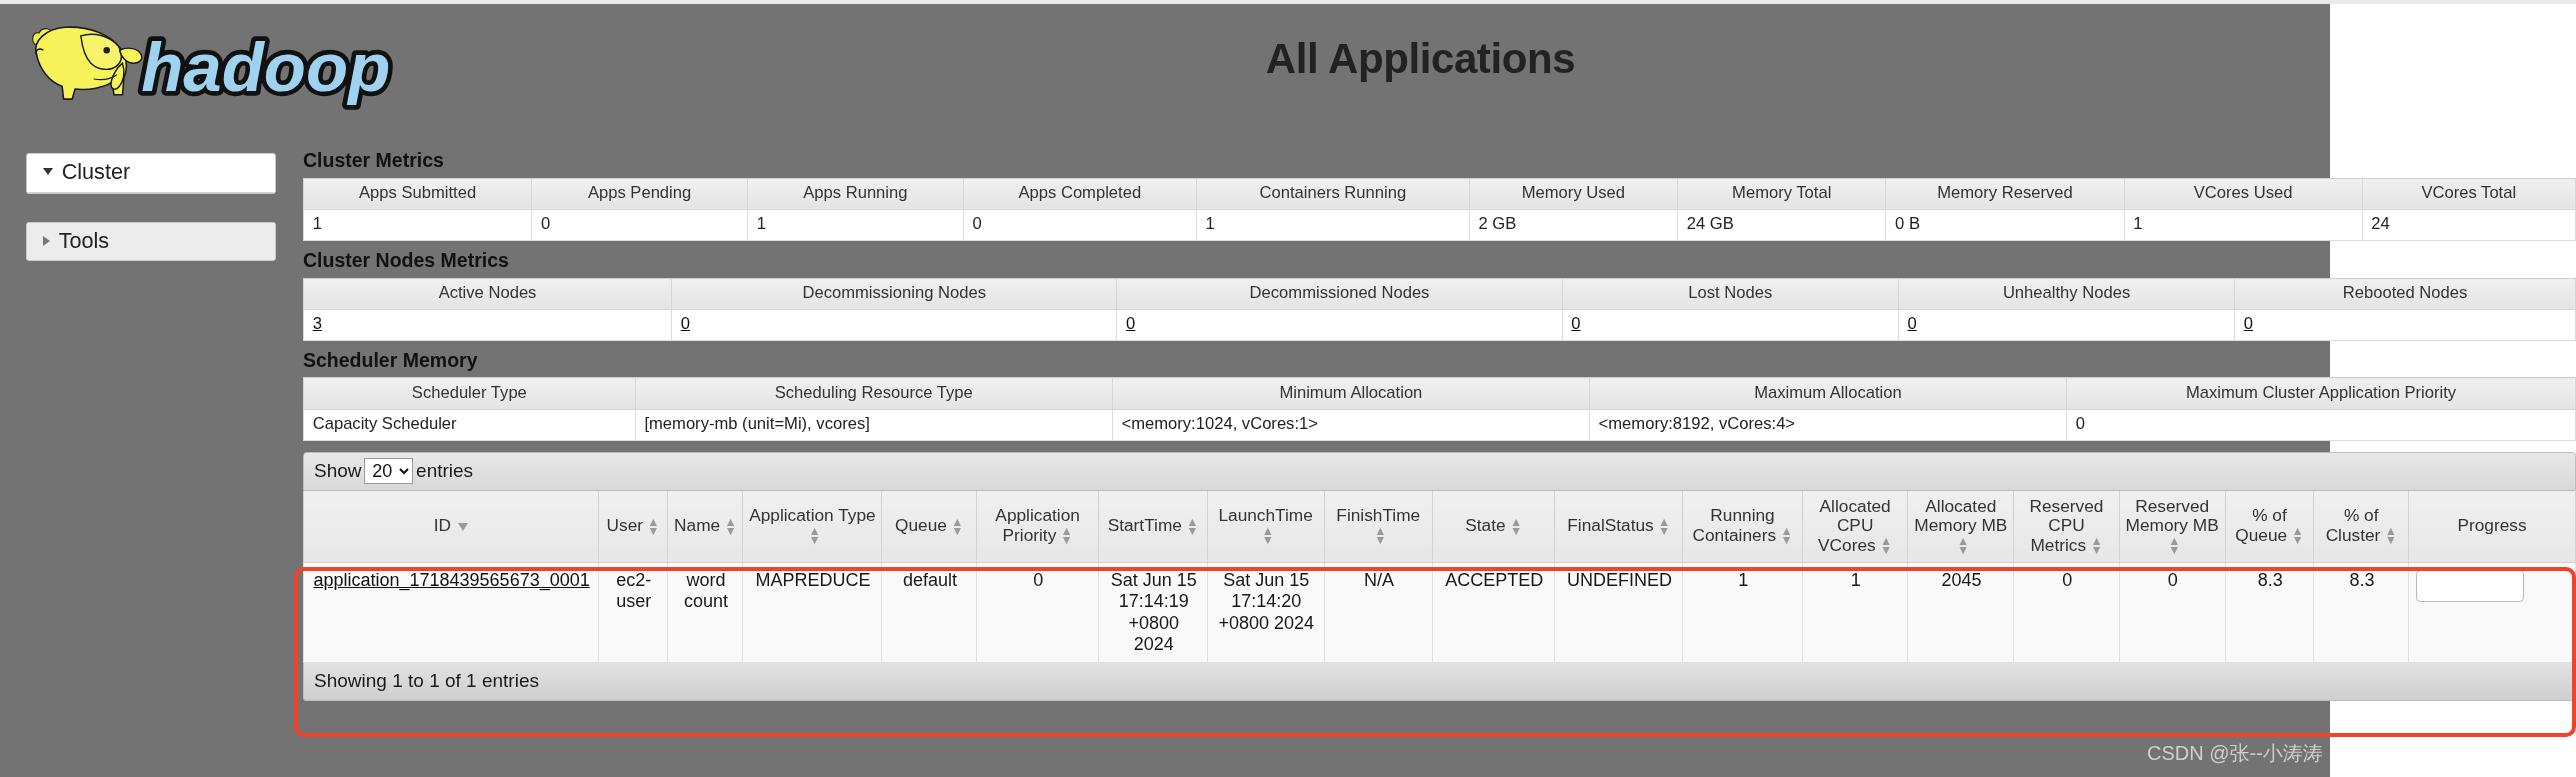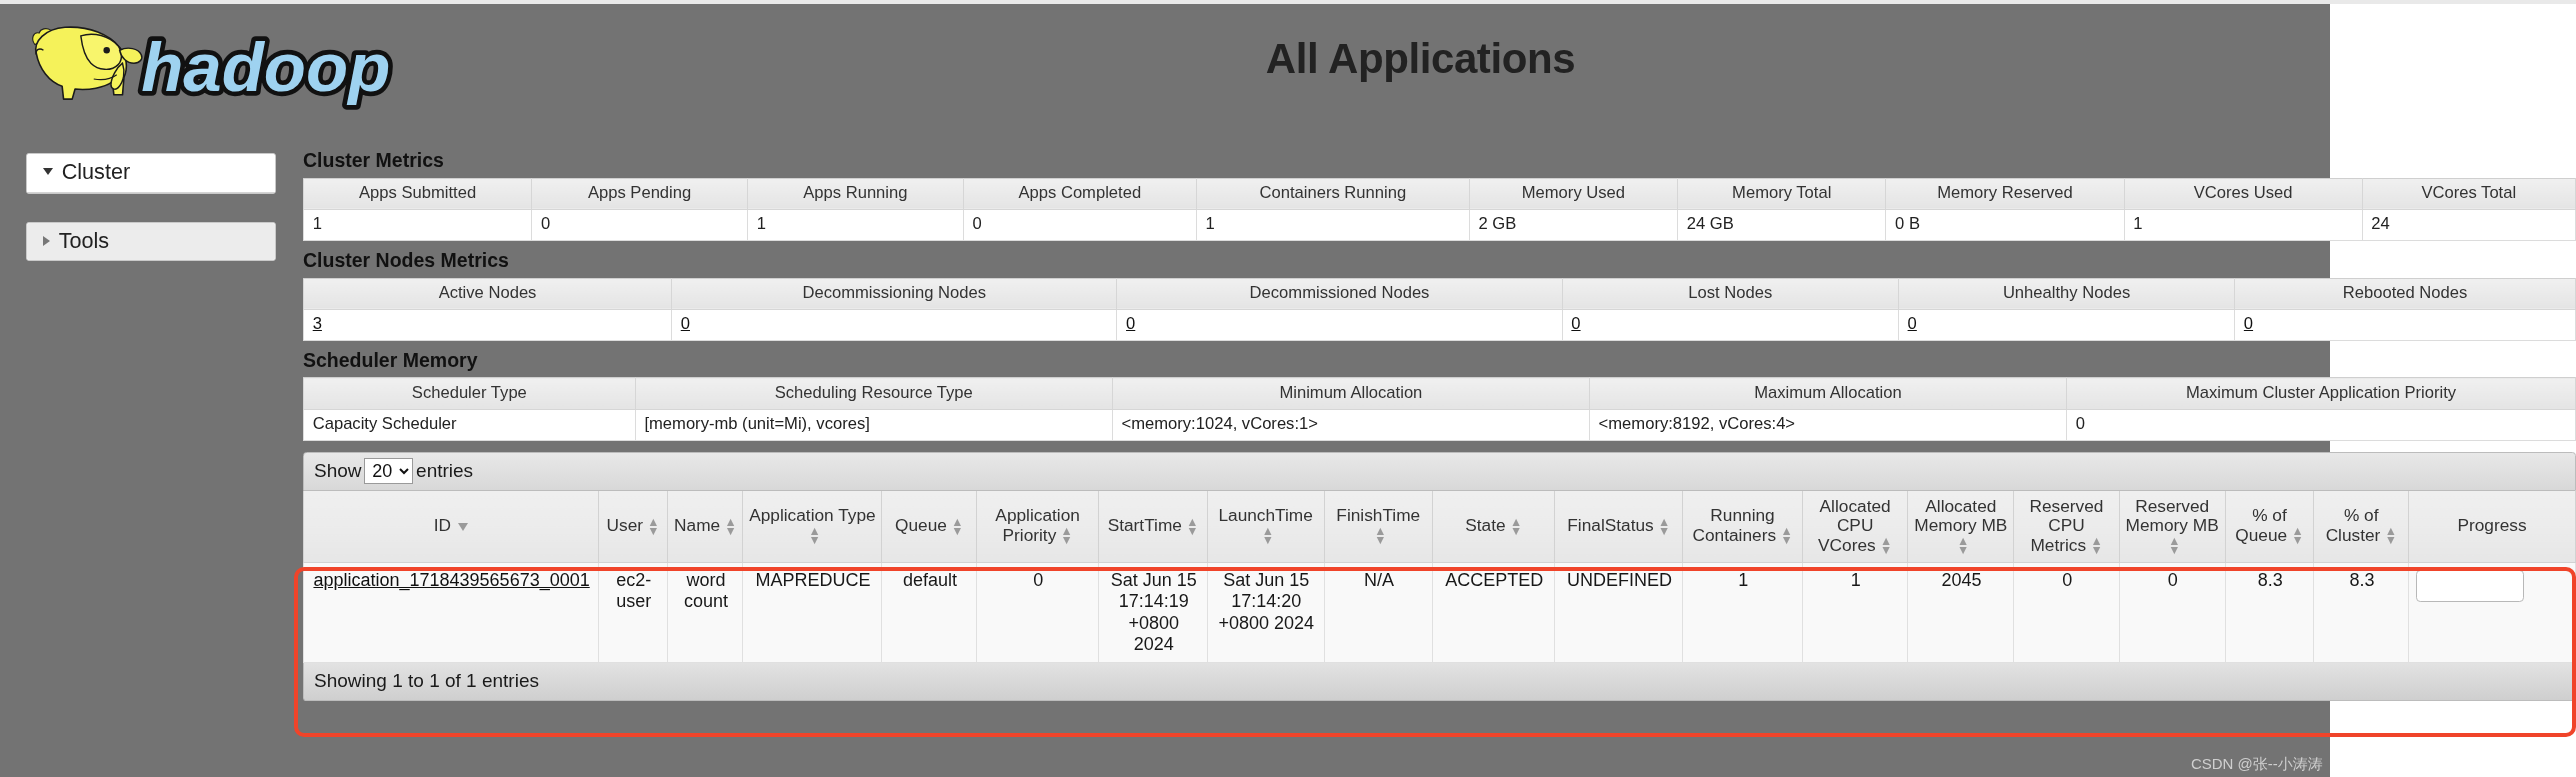--- a/index.html
+++ b/index.html
@@ -241,22 +241,22 @@
     height: 170px;
     border: 4.3px solid #f0442a;
     border-radius: 10px;
     pointer-events: none;
     z-index: 40;
   }
 
   
   .watermark {
     position: absolute;
-    right: 7.2px; bottom: 3px;
-    font-size: 15px;
+    right: 7.2px; bottom: 10px;
+    font-size: 20px;
     color: #cfcfcf;
     z-index: 50;
     white-space: nowrap;
   }
   
   .top-strip {
     position: absolute; left: 0; top: 0;
     width: 2576px; height: 4.3px;
     background: #e9e9e9;
   }

